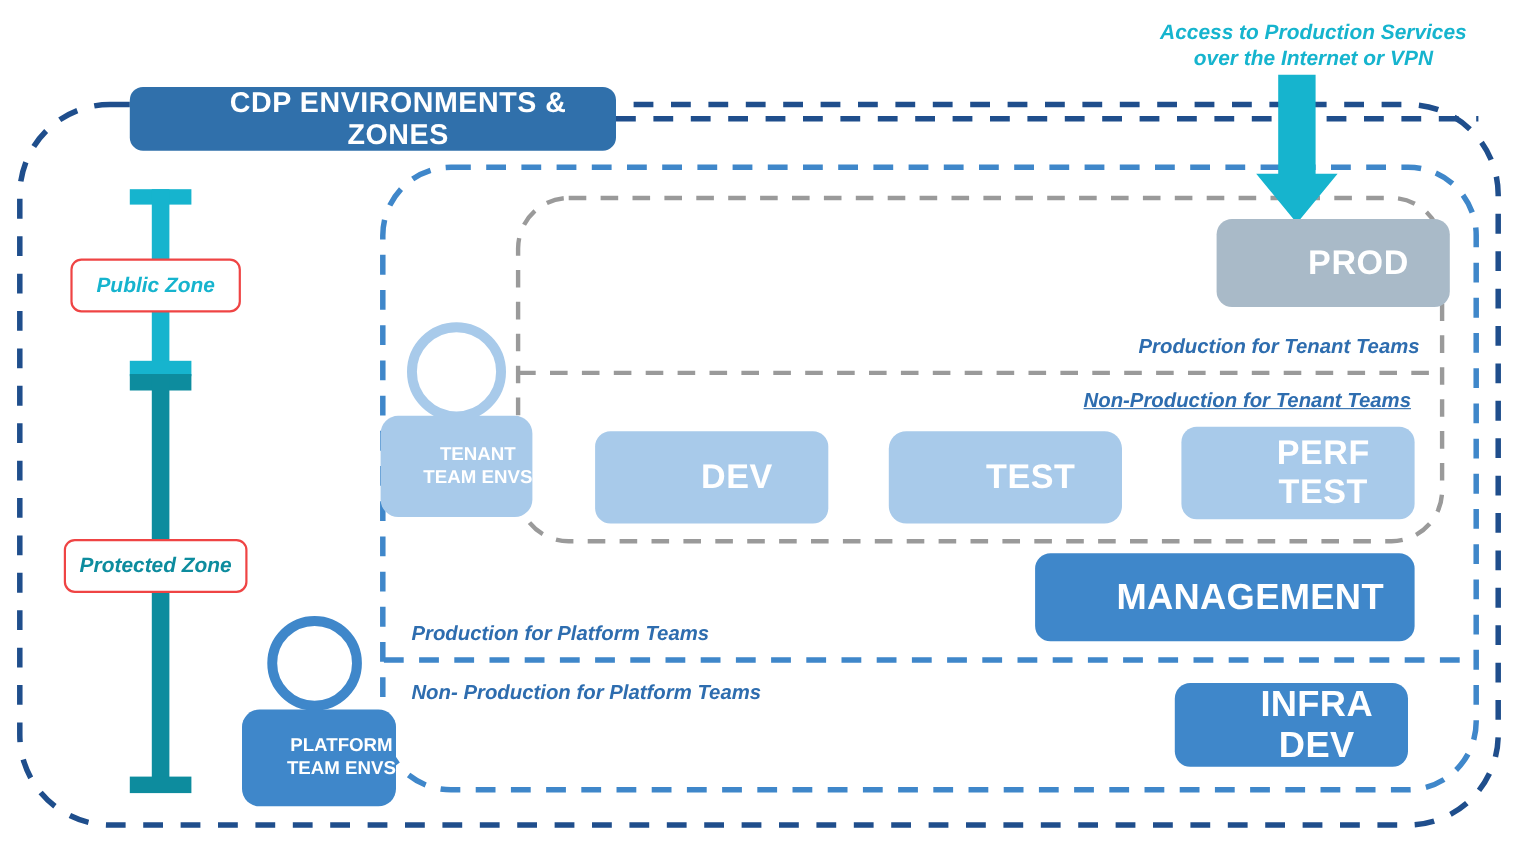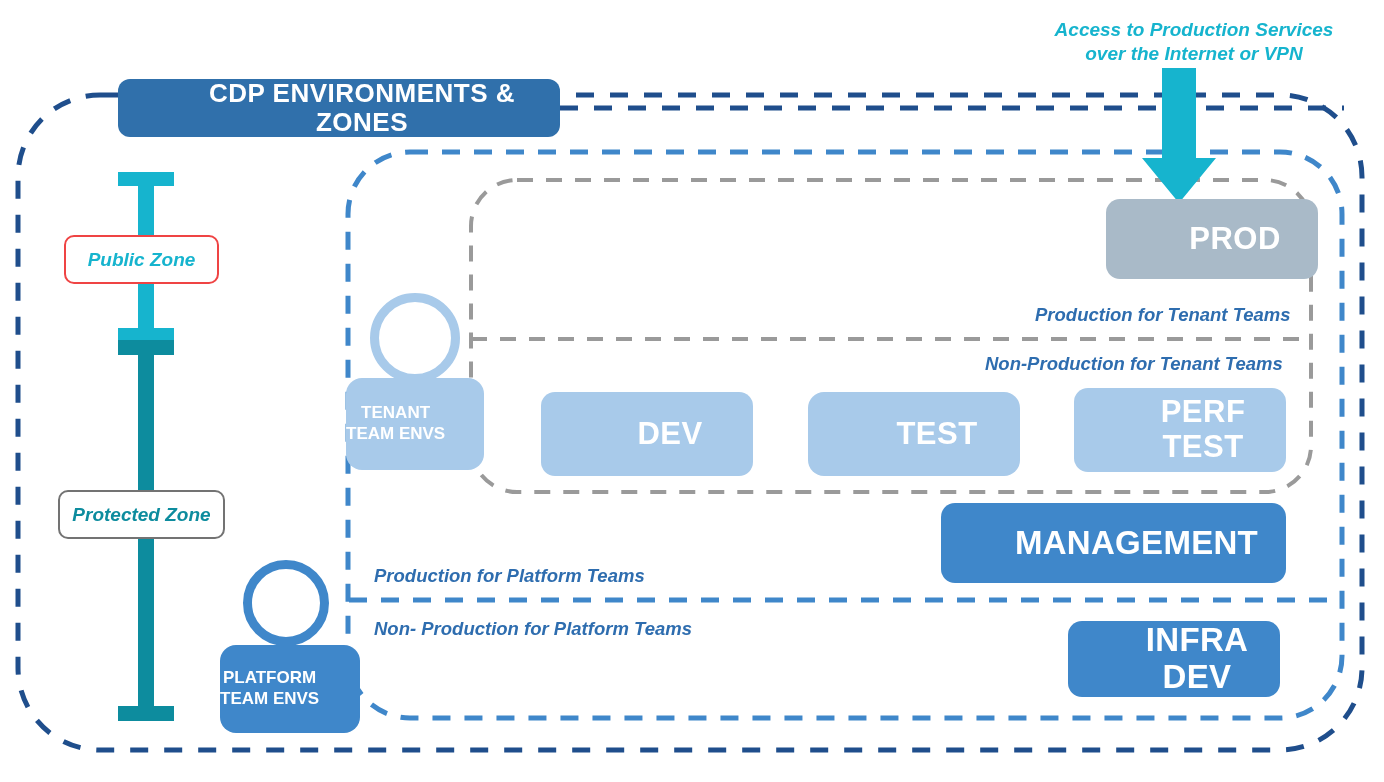--- a/index.html
+++ b/index.html
@@ -70,21 +70,21 @@
   .box-test  { left: 808px;  top: 392px; width: 212px; height: 84px; border-radius: 16px; }
   .box-perf  { left: 1074px; top: 388px; width: 212px; height: 84px; }
   .box-prod  { left: 1106px; top: 199px; width: 212px; height: 80px; }
   .box-mgmt  { left: 941px;  top: 503px; width: 345px; height: 80px; }
   .box-infra { left: 1068px; top: 621px; width: 212px; height: 76px; }
 
   .team-box {
     position: absolute;
     display: flex;
     align-items: center;
-    justify-content: flex-start;
+    justify-content: flex-end;
     text-align: center;
     color: #ffffff;
     font-weight: bold;
     border-radius: 16px;
     font-size: 17px;
     line-height: 1.22;
     box-sizing: border-box;
   }
   .box-tenant {
     left: 346px; top: 378px; width: 138px; height: 92px;
@@ -126,35 +126,35 @@
     box-sizing: border-box;
     white-space: nowrap;
   }
   .chip-public {
     left: 64px; top: 235px; width: 155px; height: 49px;
     border: 2px solid #ef4444;
     color: #16B4CE;
   }
   .chip-protected {
     left: 58px; top: 490px; width: 167px; height: 49px;
-    border: 2px solid #737373;
+    border: 2px solid #ef4444;
     color: #0D8C9E;
     font-style: italic;
   }
 
   .note {
     position: absolute;
     font-style: italic;
     font-weight: bold;
     color: #2E6DAF;
     font-size: 18.5px;
     white-space: nowrap;
   }
   .note-prod-tenant    { left: 1035px; top: 304px; }
-  .note-nonprod-tenant { left: 985px;  top: 353px; }
+  .note-nonprod-tenant { left: 985px;  top: 353px; text-decoration: underline; }
   .note-prod-plat      { left: 374px;  top: 565px; }
   .note-nonprod-plat   { left: 374px;  top: 618px; }
 
   .access-note {
     position: absolute;
     left: 1034px;
     top: 18px;
     width: 320px;
     text-align: center;
     font-style: italic;

